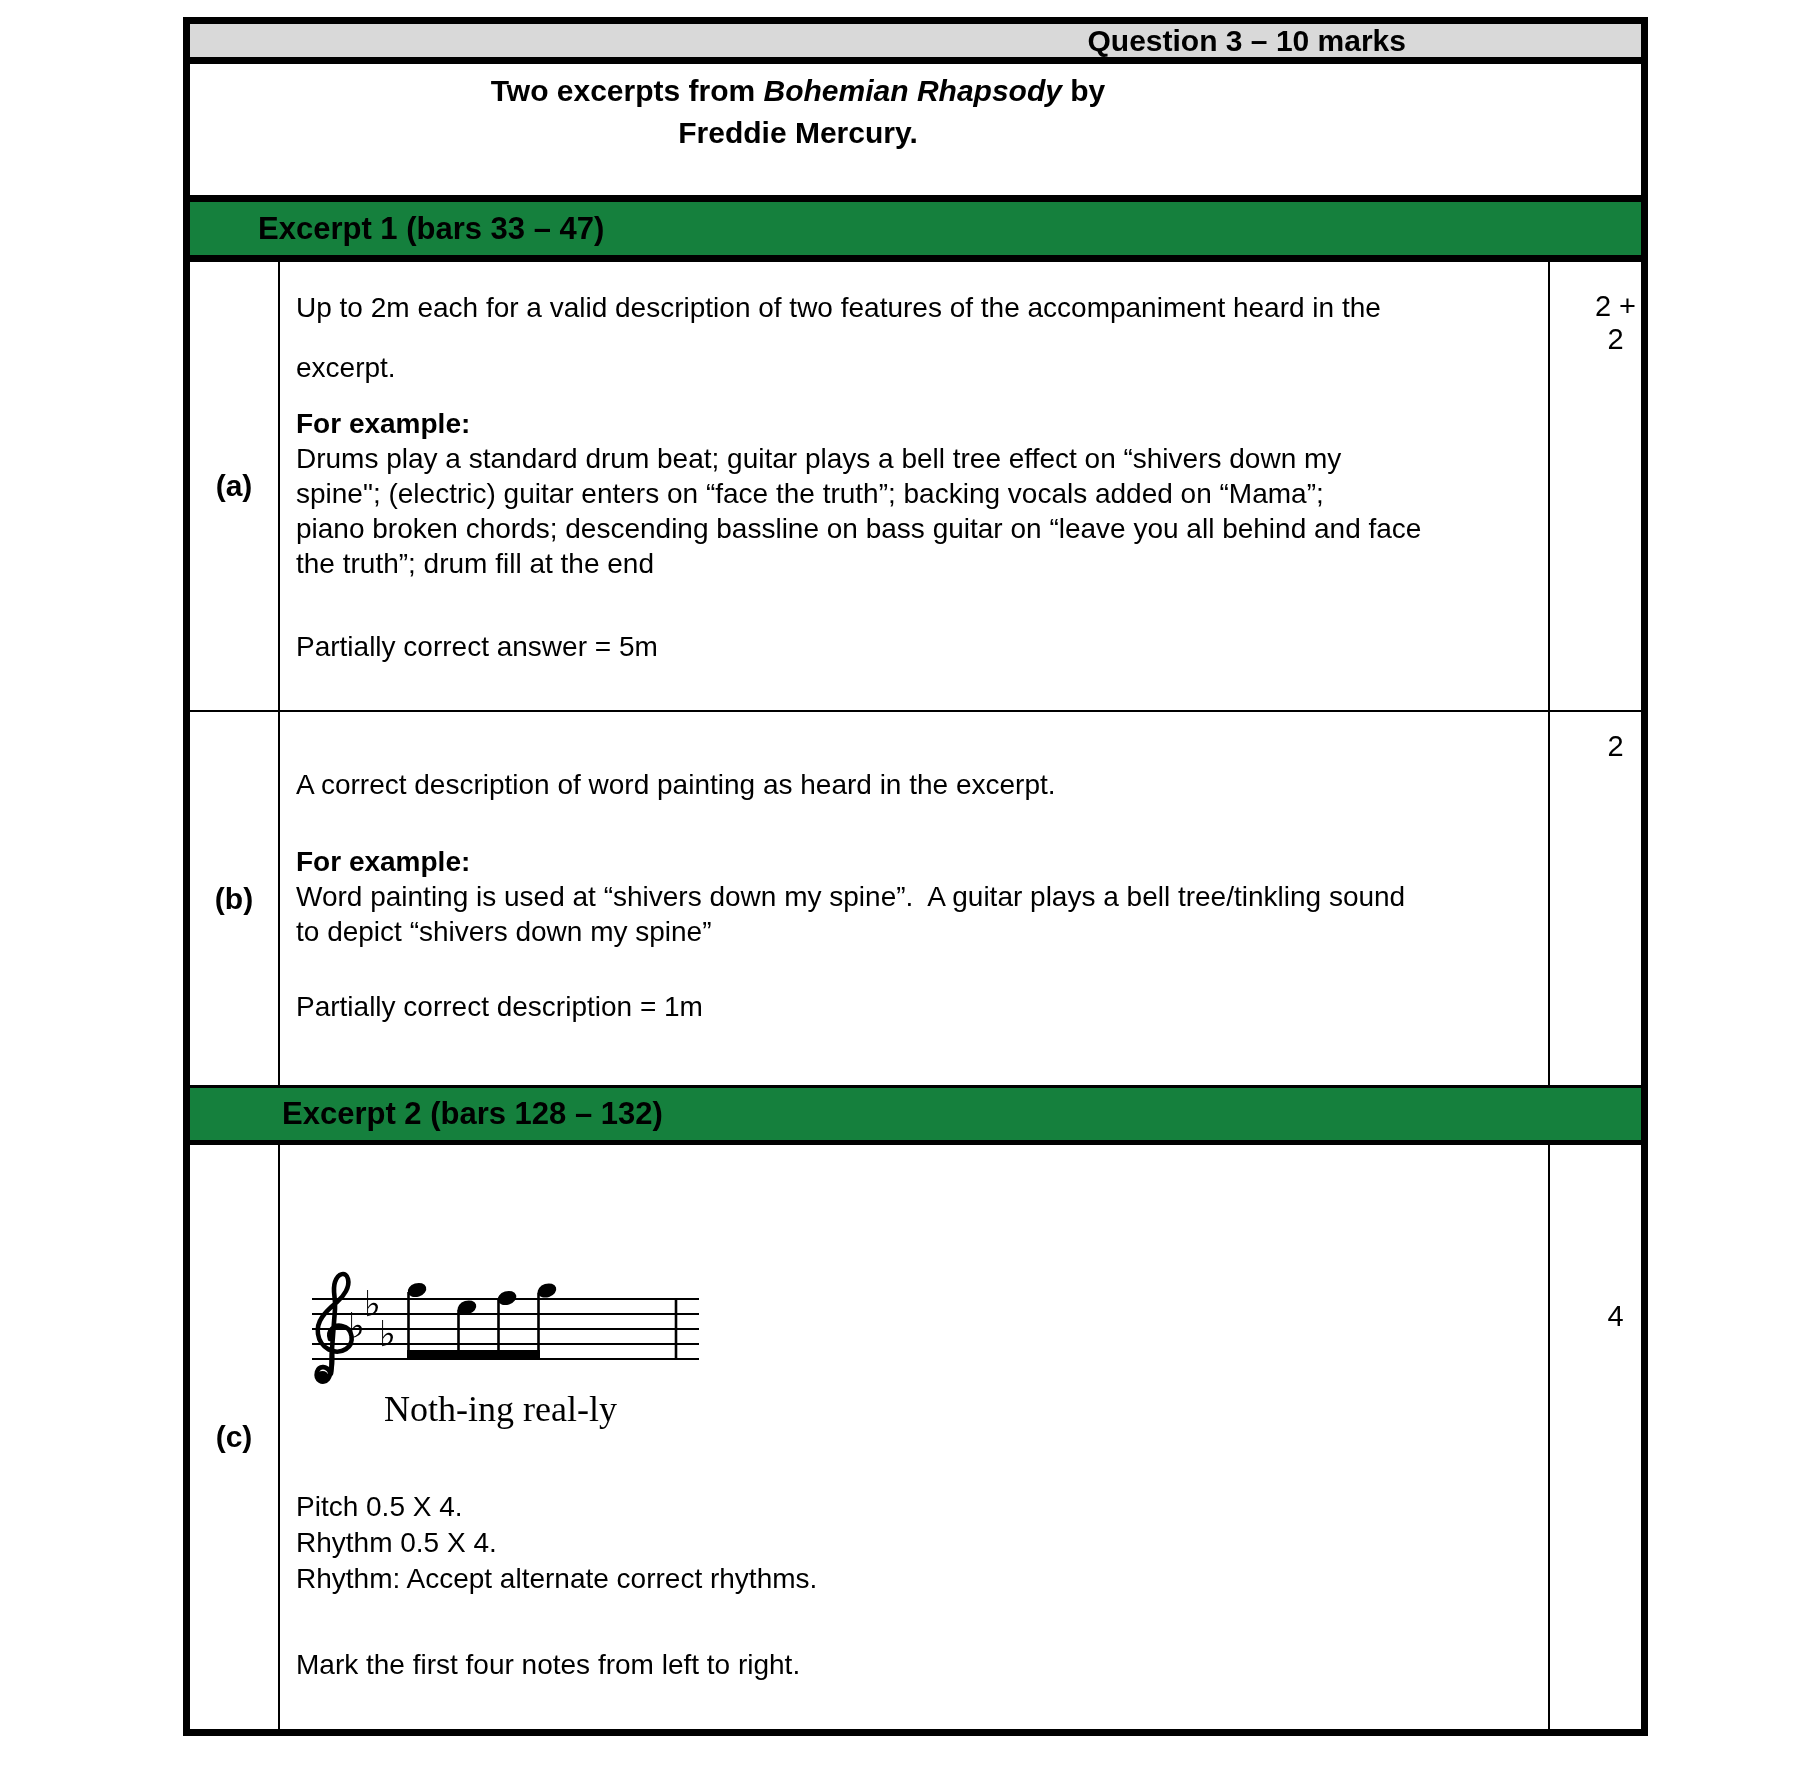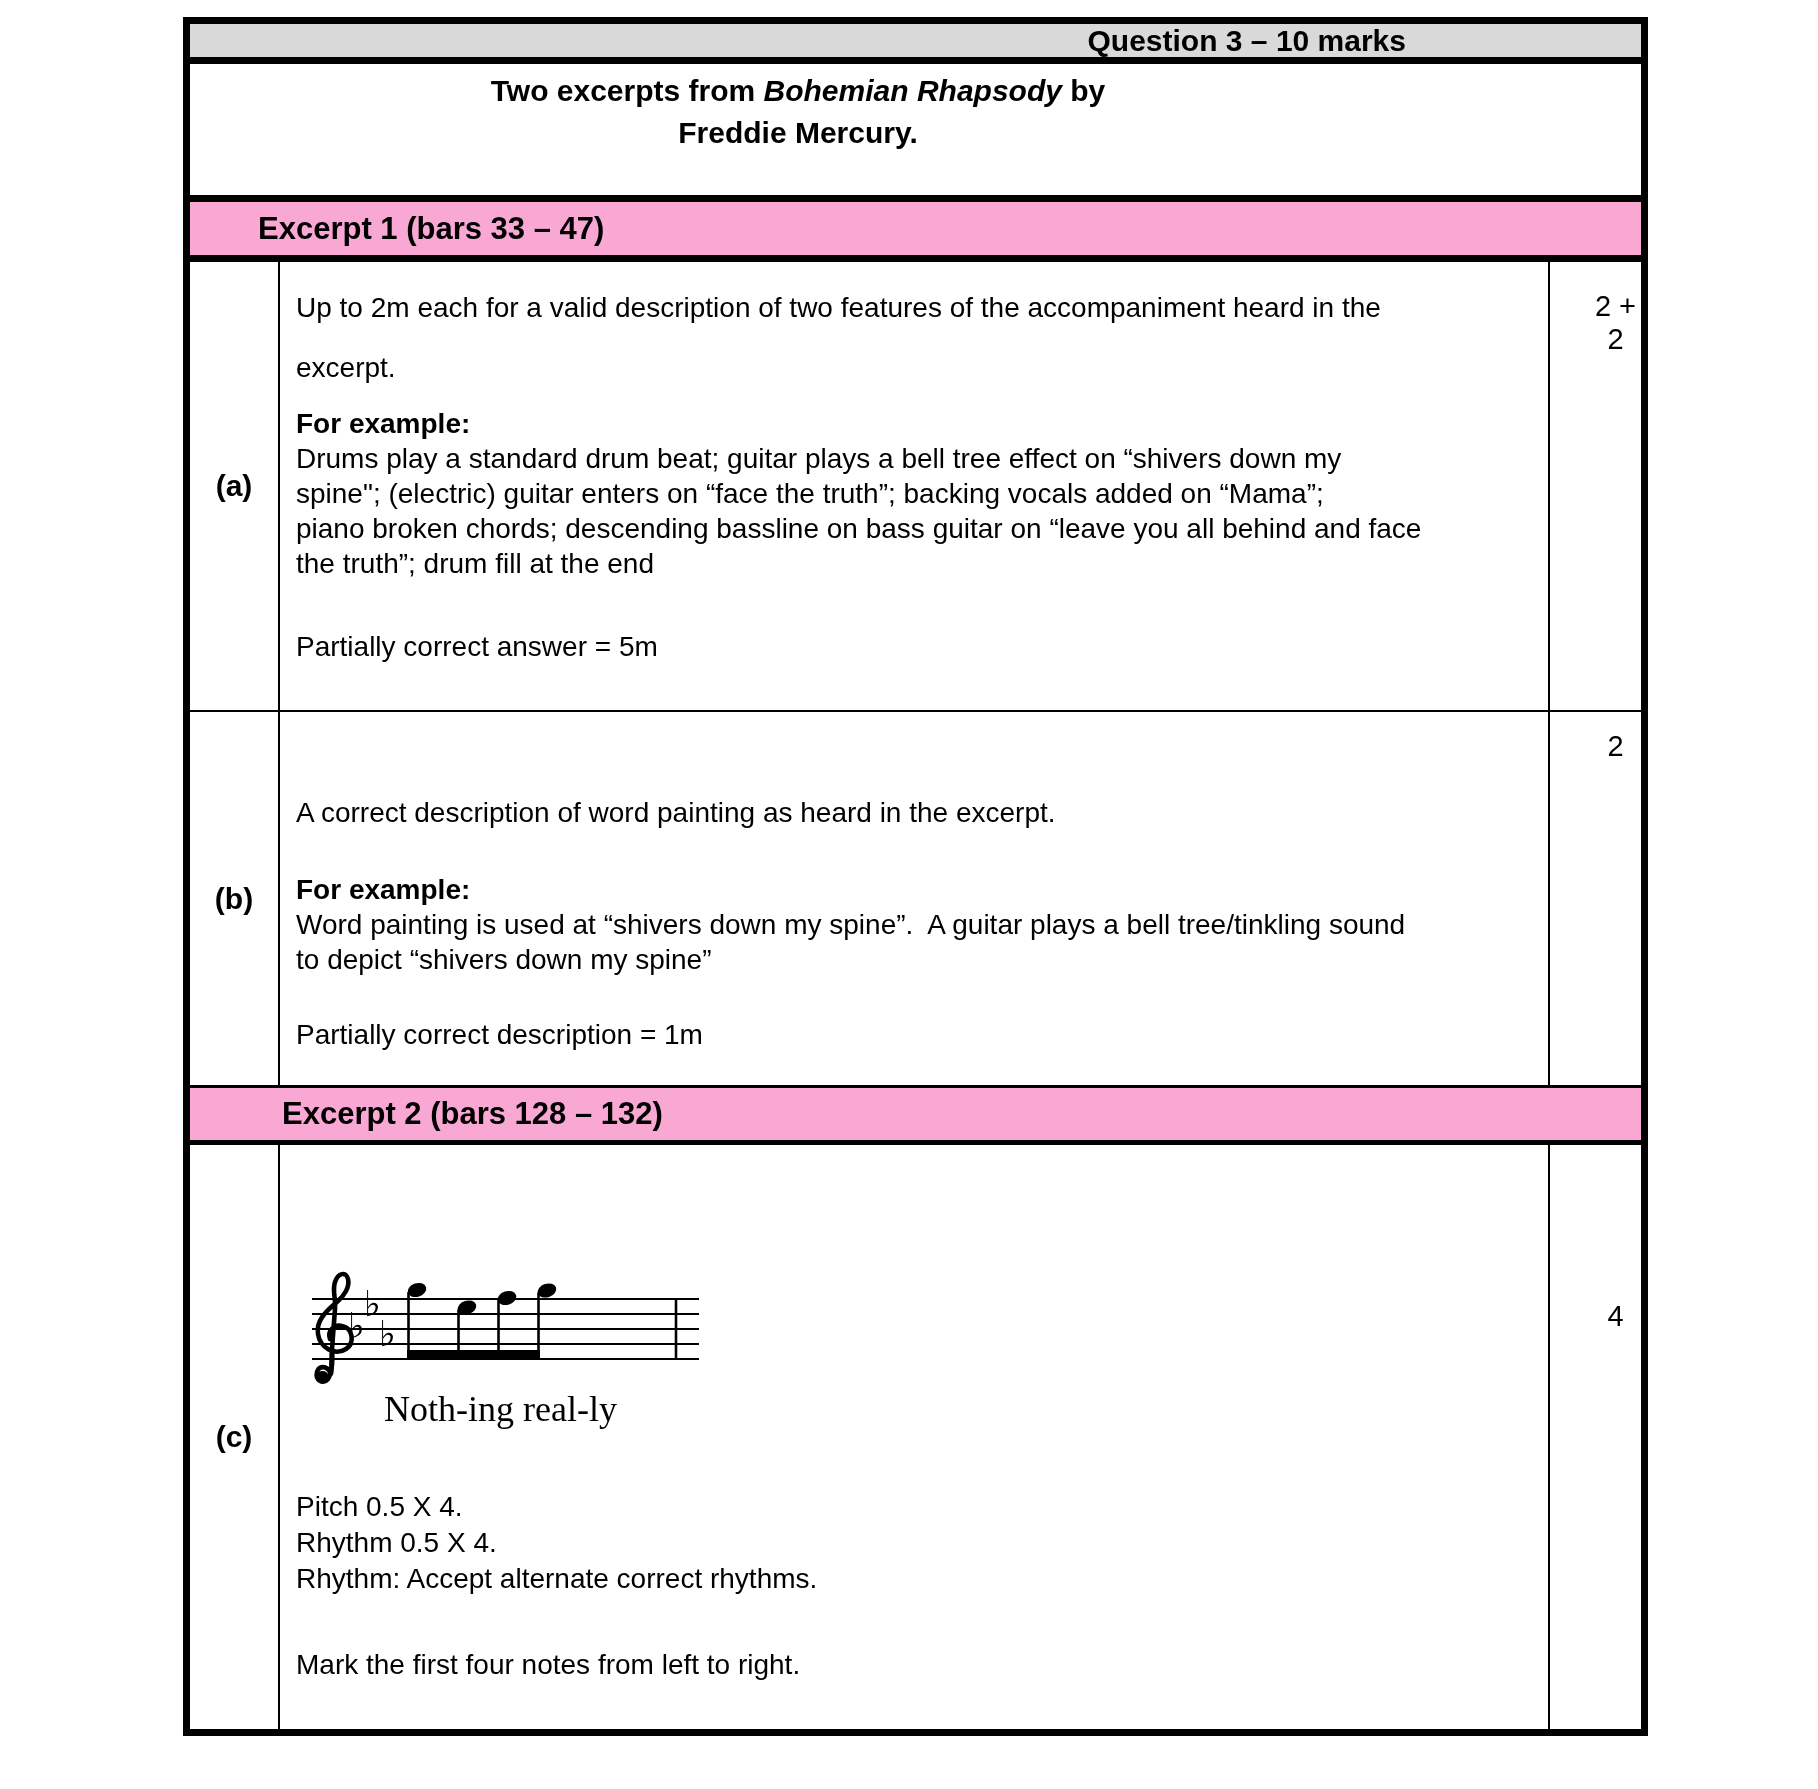--- a/index.html
+++ b/index.html
@@ -17,21 +17,21 @@
     height:40px; background:#d9d9d9; border-bottom:7px solid #000;
     display:flex; align-items:center; justify-content:flex-end;
     padding-right:235px; font-weight:bold; font-size:30px;
   }
   .row-subtitle {
     height:138px; border-bottom:7px solid #000; text-align:center;
     padding:6px 235px 0 0; font-weight:bold; font-size:30px; line-height:42px;
   }
   .row-subtitle em { font-weight:bold; }
   .row-excerpt {
-    background:#f9a8d4; display:flex; align-items:center;
+    background:#15803d; display:flex; align-items:center;
     font-weight:bold; font-size:31px;
   }
   .row-excerpt.e1 { height:60px; border-bottom:7px solid #000; padding-left:68px; }
   .row-excerpt.e2 { height:57px; border-bottom:5px solid #000; padding-left:92px; }
   
   .body-row { display:flex; align-items:stretch; }
   .body-row.a { height:450px; border-bottom:2px solid #000; }
   .body-row.b { height:376px; border-bottom:3px solid #000; }
   .body-row.c { height:584px; }
   .label-cell {
@@ -44,21 +44,21 @@
     text-align:center; font-size:29px;padding-left:40px;
   }
   .marks-cell.m-a { padding-top:28px; }
   .marks-cell.m-b { padding-top:18px; }
   .marks-cell.m-c { padding-top:155px; }
   .content-cell { flex:1 1 auto; min-width:0; font-size:28px; padding:16px 12px 0 16px; }
   .content-cell.cb { padding-top:55px; }
   .content-cell.cc { padding-top:0; }
   .pre { white-space:pre-wrap; }
   .intro-a { line-height:60px; }
-  .intro-b { line-height:35px;margin-top:28px; }
+  .intro-b { line-height:35px; }
   .fx-label { font-weight:bold; line-height:35px; }
   .a .fx-label { margin-top:8px; }
   .b .fx-label { margin-top:42px; }
   .example { line-height:35px; }
   .partial-a { margin-top:48px; line-height:35px; }
   .partial-b { margin-top:40px; line-height:35px; }
   
   .notation-wrap { margin:104px 0 0 8px; width:420px; }
   .criteria { margin-top:48px; line-height:36px; }
   .mark-note { margin-top:50px; line-height:35px; }

